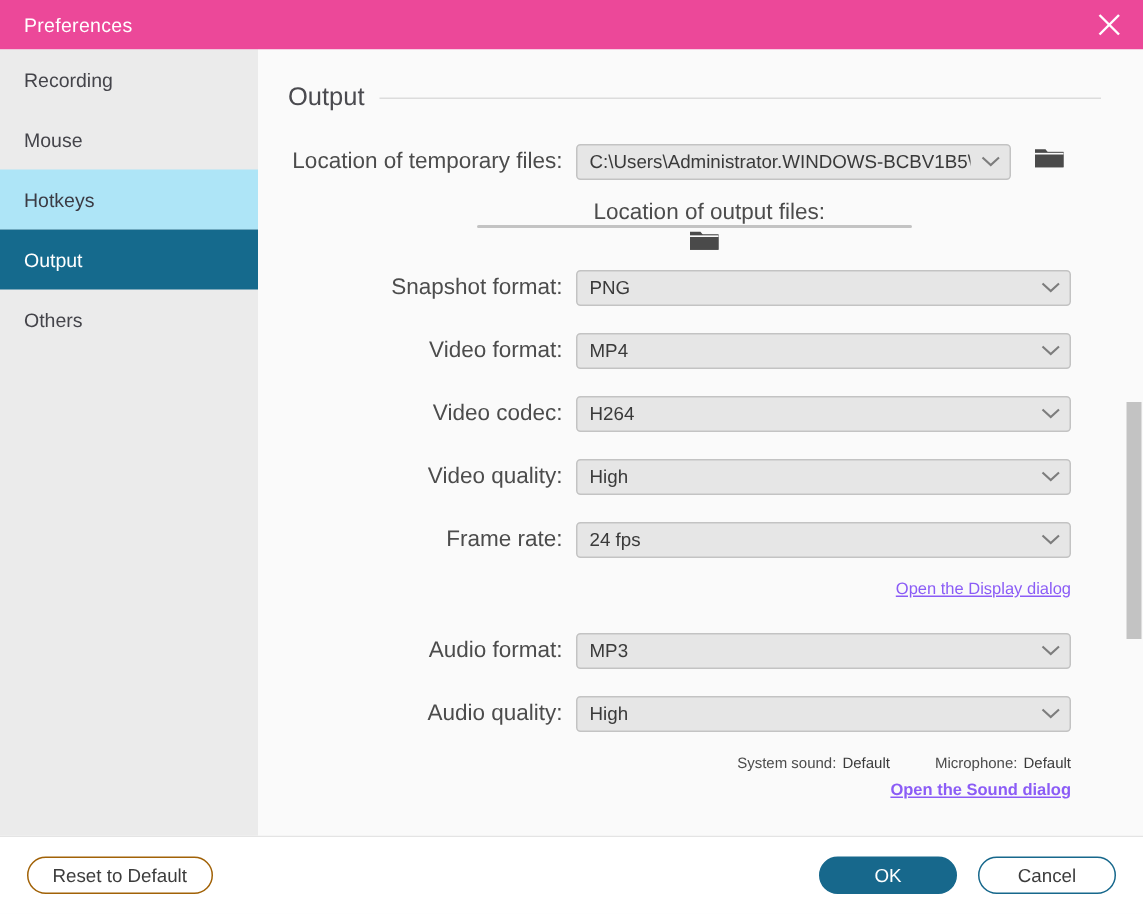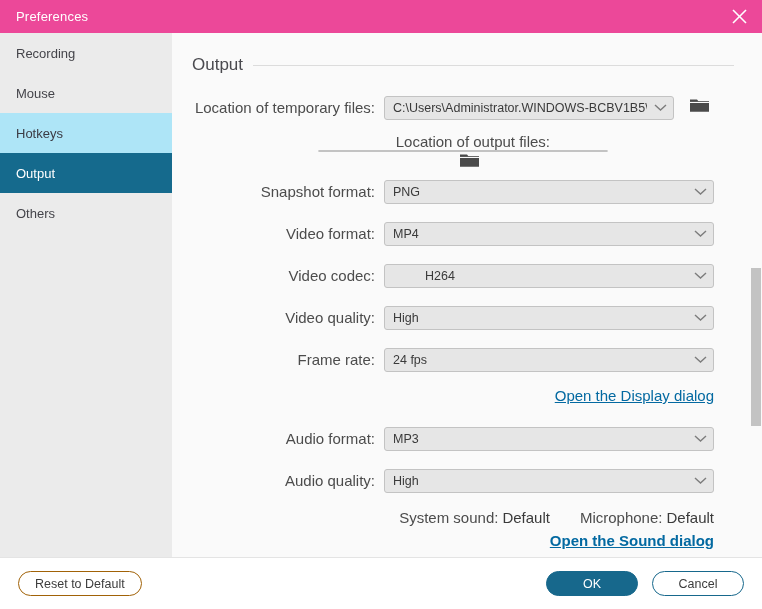--- a/index.html
+++ b/index.html
@@ -164,30 +164,30 @@
     justify-content: center;
     cursor: pointer;
   }
   .link-row {
     display: flex;
     justify-content: flex-end;
     padding-right: 0px;
     margin-top: 10px;
   }
   .link {
-    font-size: 15px;
-    color: #0369a1;
+    font-size: 11px;
+    color: #8b5cf6;
     text-decoration: underline;
     cursor: pointer;
   }
   .sound-row {
     display: flex;
     justify-content: flex-end;
     gap: 30px;
-    font-size: 15px;
+    font-size: 10px;
     color: #4c4c4c;
     margin-top: 12px;
     padding-right: 1px;
   }
   .sound-row .pair { white-space: nowrap; }
   .sound-row .pair .pv { color: #3a3a3a; margin-left: 4px; }
   
   .scrollbar {
     position: absolute;
     top: 0;
@@ -356,21 +356,21 @@
             <div class="chev">
               <svg width="13" height="9" viewBox="0 0 13 9">
                   <polyline points="1,2 6.5,7 12,2" fill="none" stroke="#7d7d7d" stroke-width="1.4"></polyline>
                 </svg>
             </div>
           </div>
         </div>
 
         <div class="form-row" style="margin-top:9px;">
           <div class="lbl">Video codec:</div>
-          <div class="combo" style="width:330px;min-width:330px;padding-left:32px;">
+          <div class="combo" style="width:330px;min-width:330px;">
             <div class="cval">H264</div>
             <div class="chev">
               <svg width="13" height="9" viewBox="0 0 13 9">
                   <polyline points="1,2 6.5,7 12,2" fill="none" stroke="#7d7d7d" stroke-width="1.4"></polyline>
                 </svg>
             </div>
           </div>
         </div>
 
         <div class="form-row" style="margin-top:9px;">

